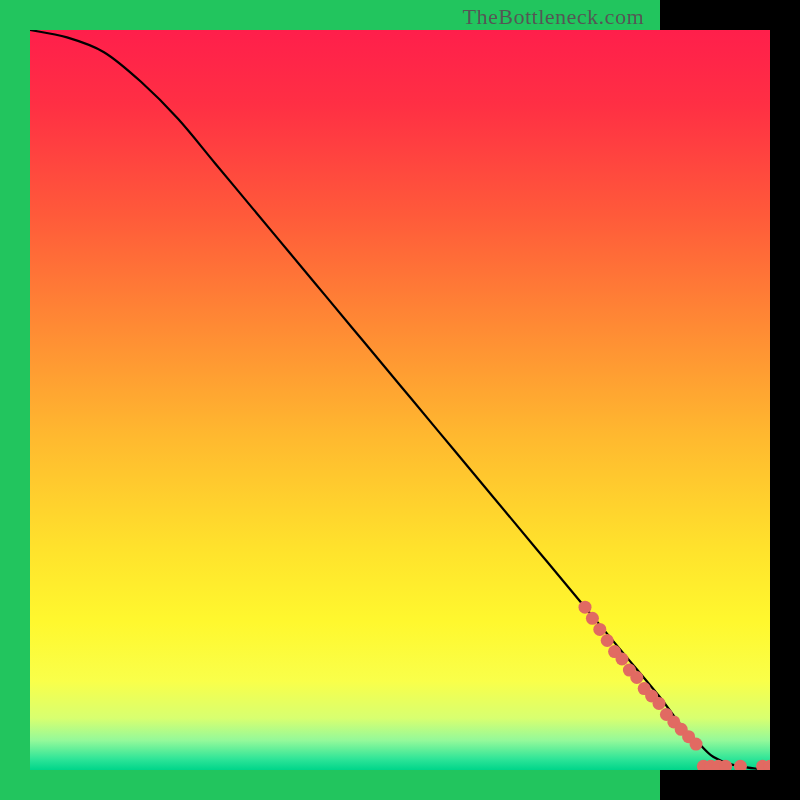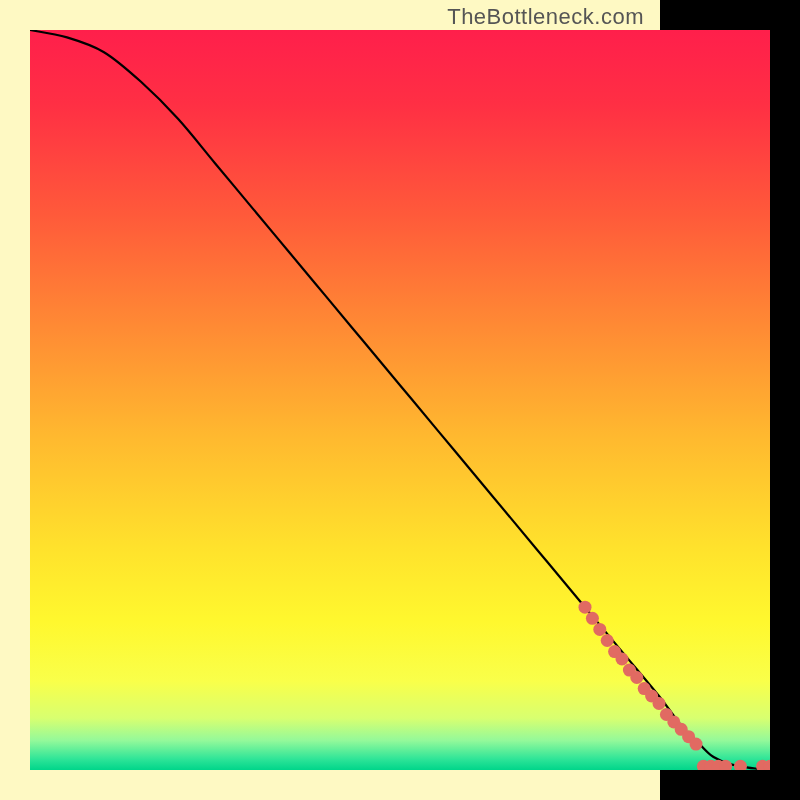--- a/index.html
+++ b/index.html
@@ -8,21 +8,22 @@
     width: 800px;
     height: 800px;
     background: #000;
     font-family: Arial, Helvetica, sans-serif;
     overflow: hidden;
   }
   .frame {
     position: relative;
     width: 660px;
     height: 800px;
-    background: #fef9c3;
+    background: #22c55e;
+    font-family: Liberation Serif, serif;
   }
   .watermark {
     position: absolute;
     top: 4px;
     right: 16px;
     color: #555;
     font-size: 22px;
     font-weight: 500;
     letter-spacing: 0.5px;
     user-select: none;

